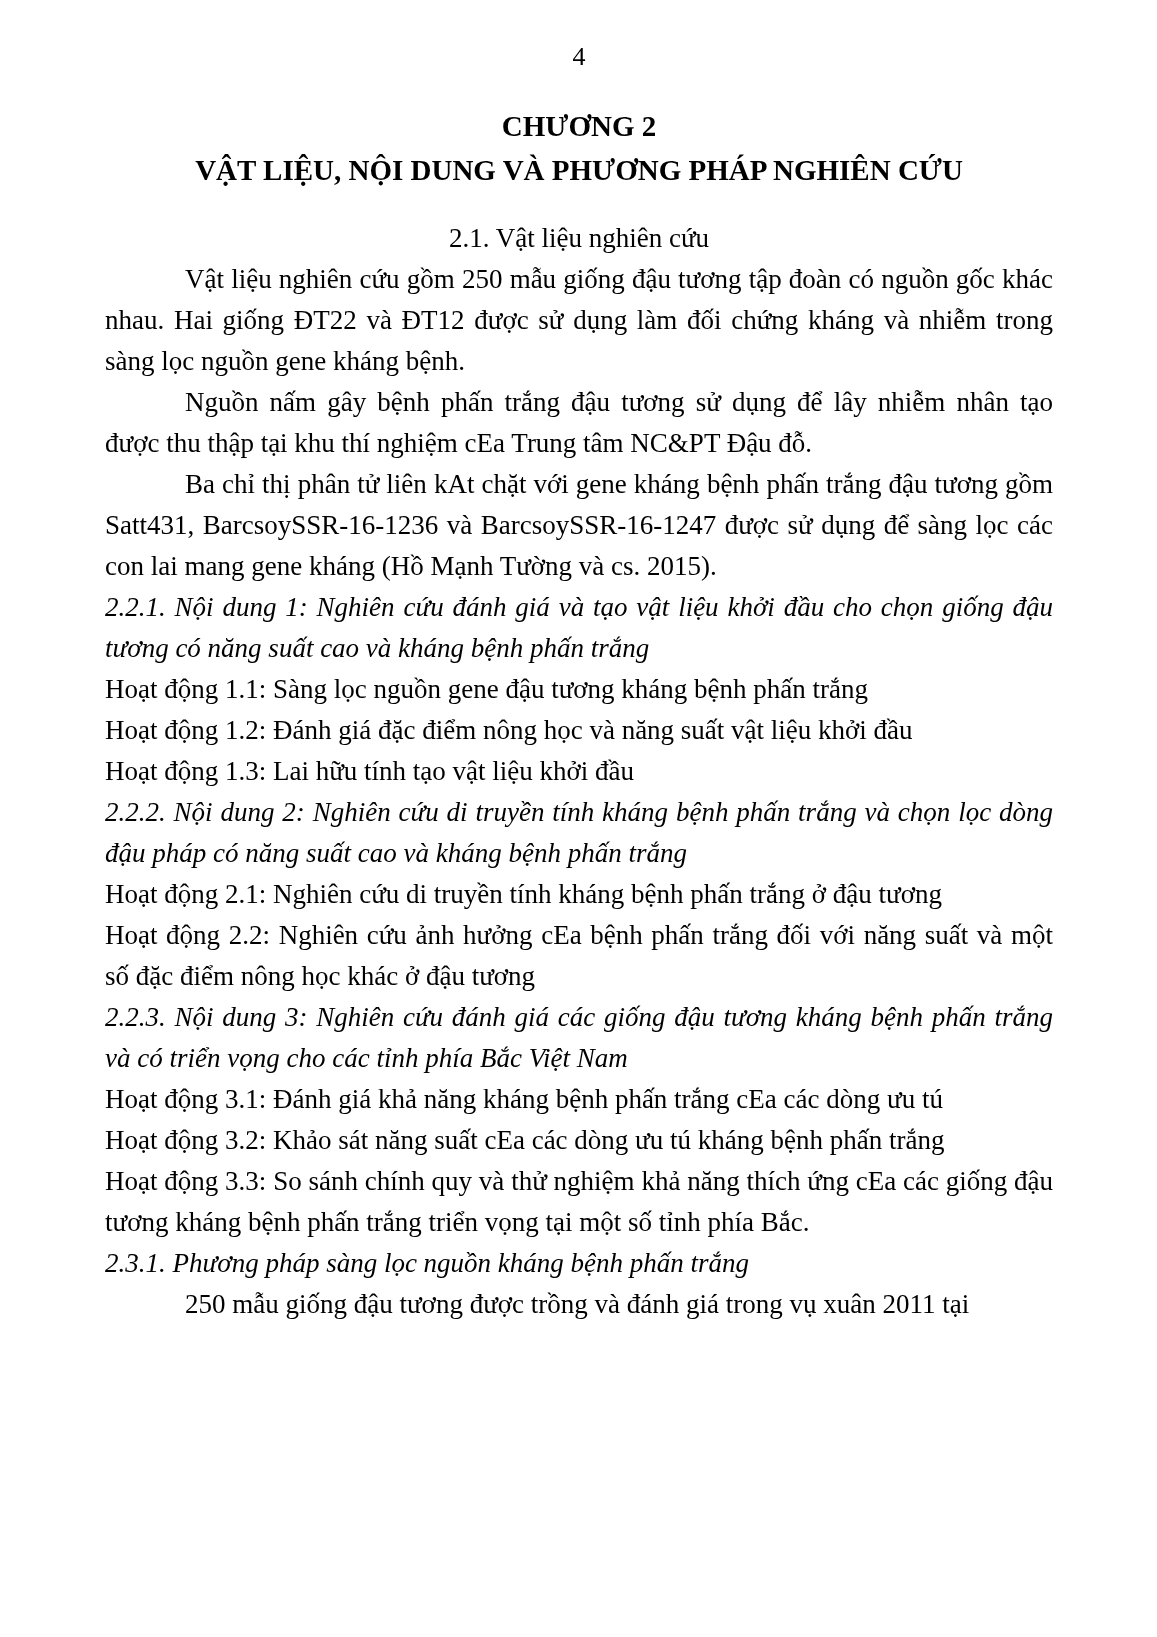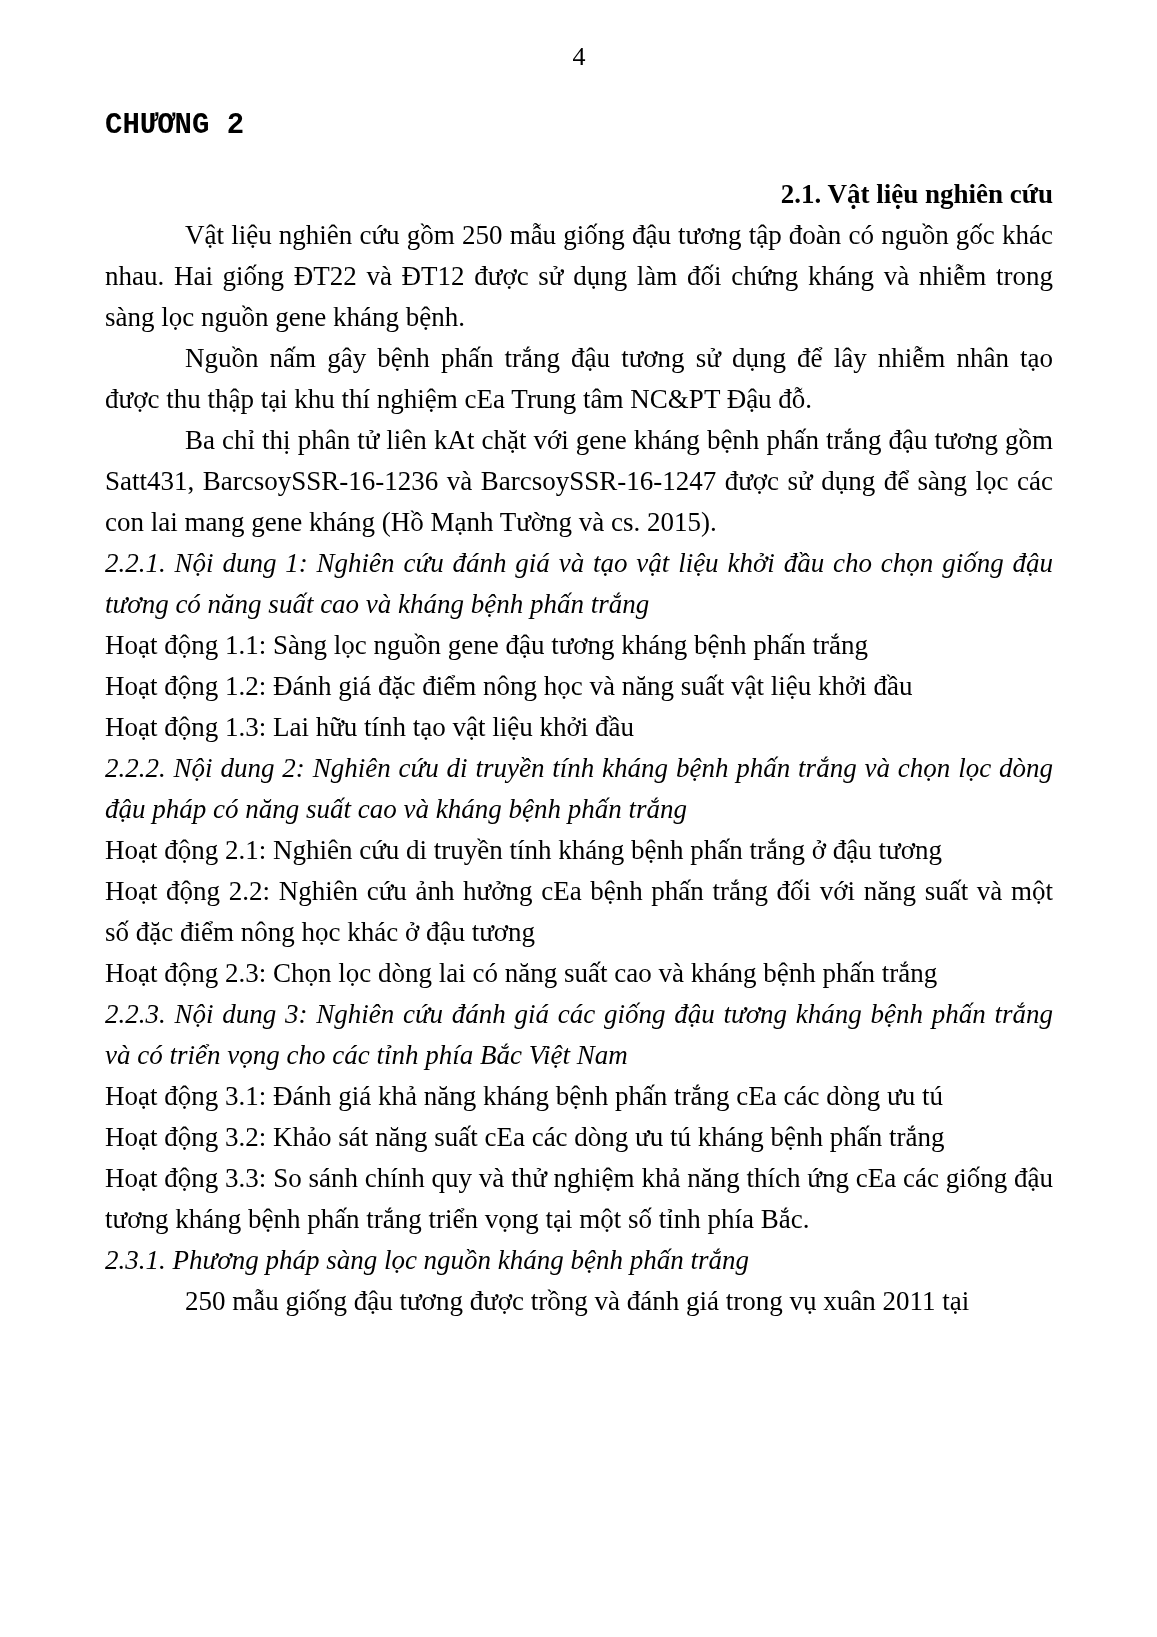--- a/index.html
+++ b/index.html
@@ -21,36 +21,35 @@
     line-height: 41px;
     overflow: hidden;
   }
   .page-number {
     text-align: center;
     font-size: 26px;
     line-height: 30px;
     margin: 0 0 0 0;
   }
   .chapter-head {
-    text-align: left;
+    text-align: center;
     font-weight: bold;
     font-size: 29px;
     line-height: 44px;
     margin: 32px 0 0 0;
-    font-family: Liberation Mono, monospace;
   }
   .chapter-head .line { display: block; }
   p {
     margin: 0;
     text-align: justify;
   }
   .first-body { margin-top: 26px; }
   .heading {
-    font-weight: bold;
-    text-align: right;
+    font-weight: normal;
+    text-align: center;
   }
   .subheading {
     font-weight: normal;
     font-style: italic;
   }
   .italic {
     font-style: italic;
   }
   .indent {
     text-indent: 80px;
@@ -58,20 +57,21 @@
 </style>
 </head>
 <body>
 
 <div class="page">
 
   <div class="page-number">4</div>
 
   <div class="chapter-head">
     <span class="line">CHƯƠNG 2</span>
+    <span class="line">VẬT LIỆU, NỘI DUNG VÀ PHƯƠNG PHÁP NGHIÊN CỨU</span>
   </div>
 
   <p class="heading first-body">2.1. Vật liệu nghiên cứu</p>
 
   <p class="indent">Vật liệu nghiên cứu gồm 250 mẫu giống đậu tương tập đoàn có nguồn gốc khác nhau. Hai giống ĐT22 và ĐT12 được sử dụng làm đối chứng kháng và nhiễm trong sàng lọc nguồn gene kháng bệnh.</p>
 
   <p class="indent">Nguồn nấm gây bệnh phấn trắng đậu tương sử dụng để lây nhiễm nhân tạo được thu thập tại khu thí nghiệm cEa Trung tâm NC&amp;PT Đậu đỗ.</p>
 
   <p class="indent">Ba chỉ thị phân tử liên kAt chặt với gene kháng bệnh phấn trắng đậu tương gồm Satt431, BarcsoySSR-16-1236 và BarcsoySSR-16-1247 được sử dụng để sàng lọc các con lai mang gene kháng (Hồ Mạnh Tường và cs. 2015).</p>
 
@@ -83,21 +83,20 @@
   <p>Hoạt động 1.2: Đánh giá đặc điểm nông học và năng suất vật liệu khởi đầu</p>
 
   <p>Hoạt động 1.3: Lai hữu tính tạo vật liệu khởi đầu</p>
 
   <p class="subheading">2.2.2. Nội dung 2: Nghiên cứu di truyền tính kháng bệnh phấn trắng và chọn lọc dòng đậu pháp có năng suất cao và kháng bệnh phấn trắng</p>
 
   <p>Hoạt động 2.1: Nghiên cứu di truyền tính kháng bệnh phấn trắng ở đậu tương</p>
 
   <p>Hoạt động 2.2: Nghiên cứu ảnh hưởng cEa bệnh phấn trắng đối với năng suất và một số đặc điểm nông học khác ở đậu tương</p>
 
-  <p>Hoạt động 2.3: Chọn lọc dòng lai có năng suất cao và kháng bệnh phấn trắng</p>
 
   <p class="subheading">2.2.3. Nội dung 3: Nghiên cứu đánh giá các giống đậu tương kháng bệnh phấn trắng và có triển vọng cho các tỉnh phía Bắc Việt Nam</p>
 
   <p>Hoạt động 3.1: Đánh giá khả năng kháng bệnh phấn trắng cEa các dòng ưu tú</p>
 
   <p>Hoạt động 3.2: Khảo sát năng suất cEa các dòng ưu tú kháng bệnh phấn trắng</p>
 
   <p>Hoạt động 3.3: So sánh chính quy và thử nghiệm khả năng thích ứng cEa các giống đậu tương kháng bệnh phấn trắng triển vọng tại một số tỉnh phía Bắc.</p>
 
 

